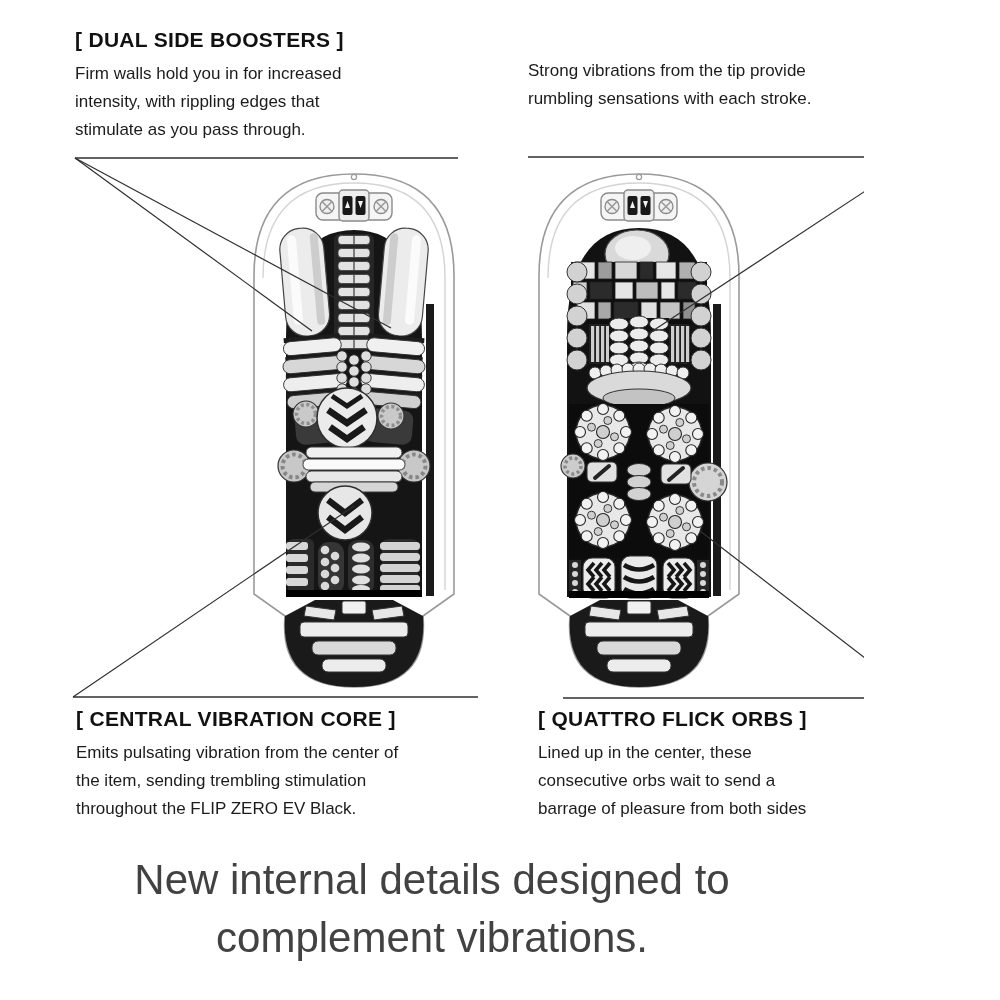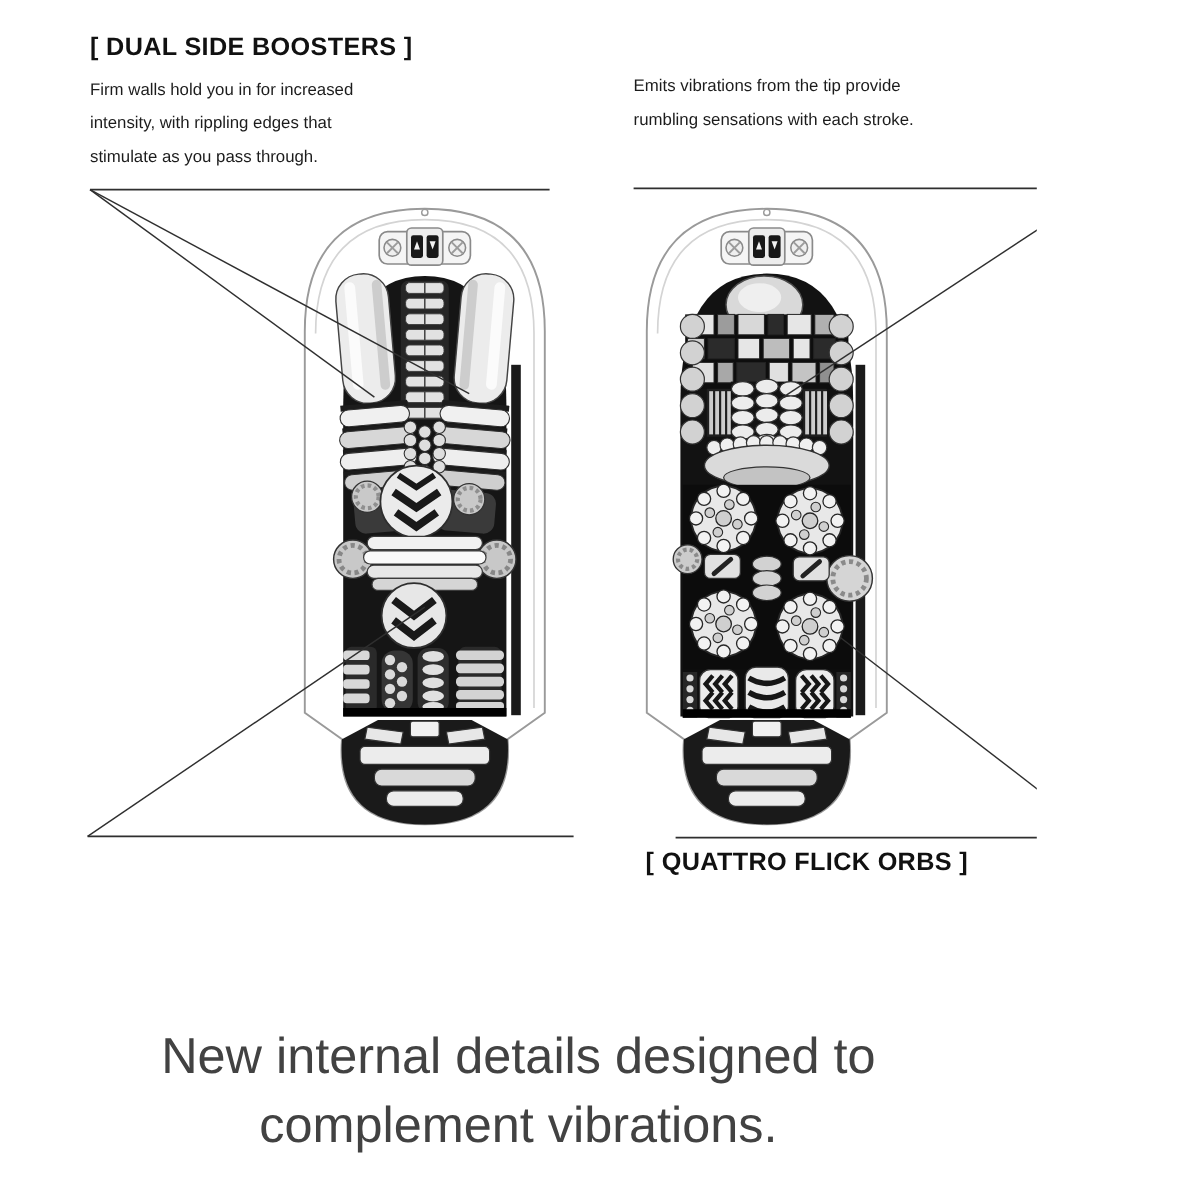--- a/index.html
+++ b/index.html
@@ -5,21 +5,21 @@
   html,body{margin:0;padding:0;background:#ffffff;}
   .canvas{
     position:relative;width:864px;height:1000px;background:#ffffff;overflow:hidden;
     font-family:"Liberation Sans", sans-serif;
   }
   .callout{position:absolute;}
   .callout h2{
     margin:0 0 7px 0;font-size:21px;line-height:26px;font-weight:700;color:#111111;letter-spacing:0.3px;
   }
   .callout p{
-    margin:0;font-size:14px;line-height:28px;color:#1c1c1c;white-space:pre-line;
+    margin:0;font-size:17px;line-height:28px;color:#1c1c1c;white-space:pre-line;
   }
   .tl{left:75px;top:27px;width:420px;}
   .tr{left:528px;top:57px;width:420px;}
   .bl{left:76px;top:706px;width:430px;}
   .br{left:538px;top:706px;width:380px;}
   .tagline{
     position:absolute;left:0;right:0;top:851px;text-align:center;
     font-size:42px;line-height:58px;color:#424242;white-space:pre-line;
   }
   .product{position:absolute;margin:0;padding:0;}
@@ -386,25 +386,34 @@
   </svg>
 
   <section class="callout tl">
     <h2>[ DUAL SIDE BOOSTERS ]</h2>
     <p>Firm walls hold you in for increased
 intensity, with rippling edges that
 stimulate as you pass through.</p>
   </section>
 
   <section class="callout tr">
-    <p>Emits vibrations from the tip provide
+    <p>Strong vibrations from the tip provide
 rumbling sensations with each stroke.</p>
   </section>
 
+  <section class="callout bl">
+    <h2>[ CENTRAL VIBRATION CORE ]</h2>
+    <p>Emits pulsating vibration from the center of
+the item, sending trembling stimulation
+throughout the FLIP ZERO EV Black.</p>
+  </section>
 
   <section class="callout br">
     <h2>[ QUATTRO FLICK ORBS ]</h2>
+    <p>Lined up in the center, these
+consecutive orbs wait to send a
+barrage of pleasure from both sides</p>
   </section>
 
   <div class="tagline">New internal details designed to
 complement vibrations.</div>
 
 </div>
 
 </body></html>

